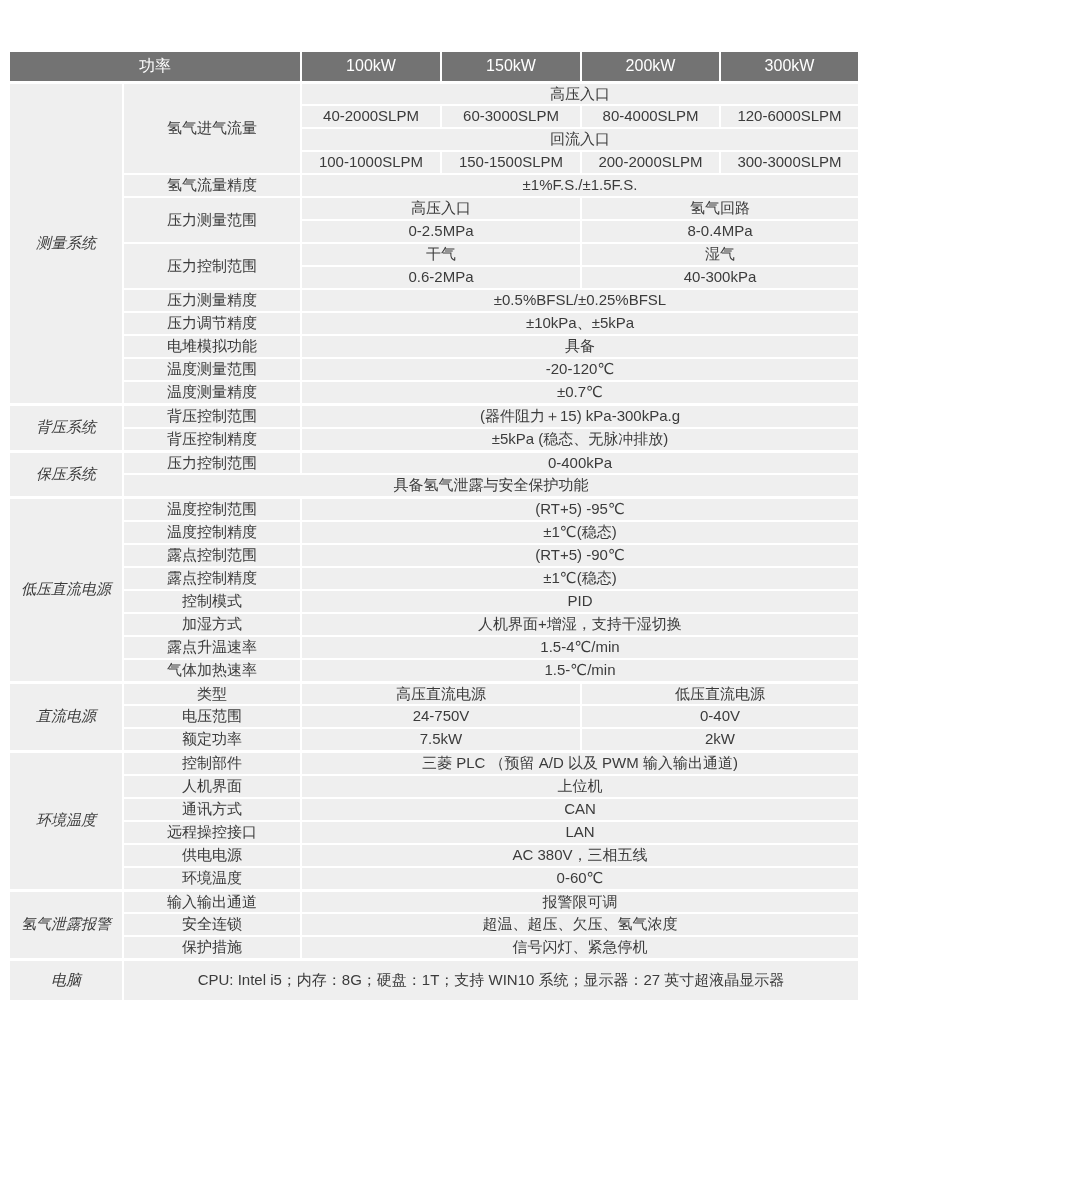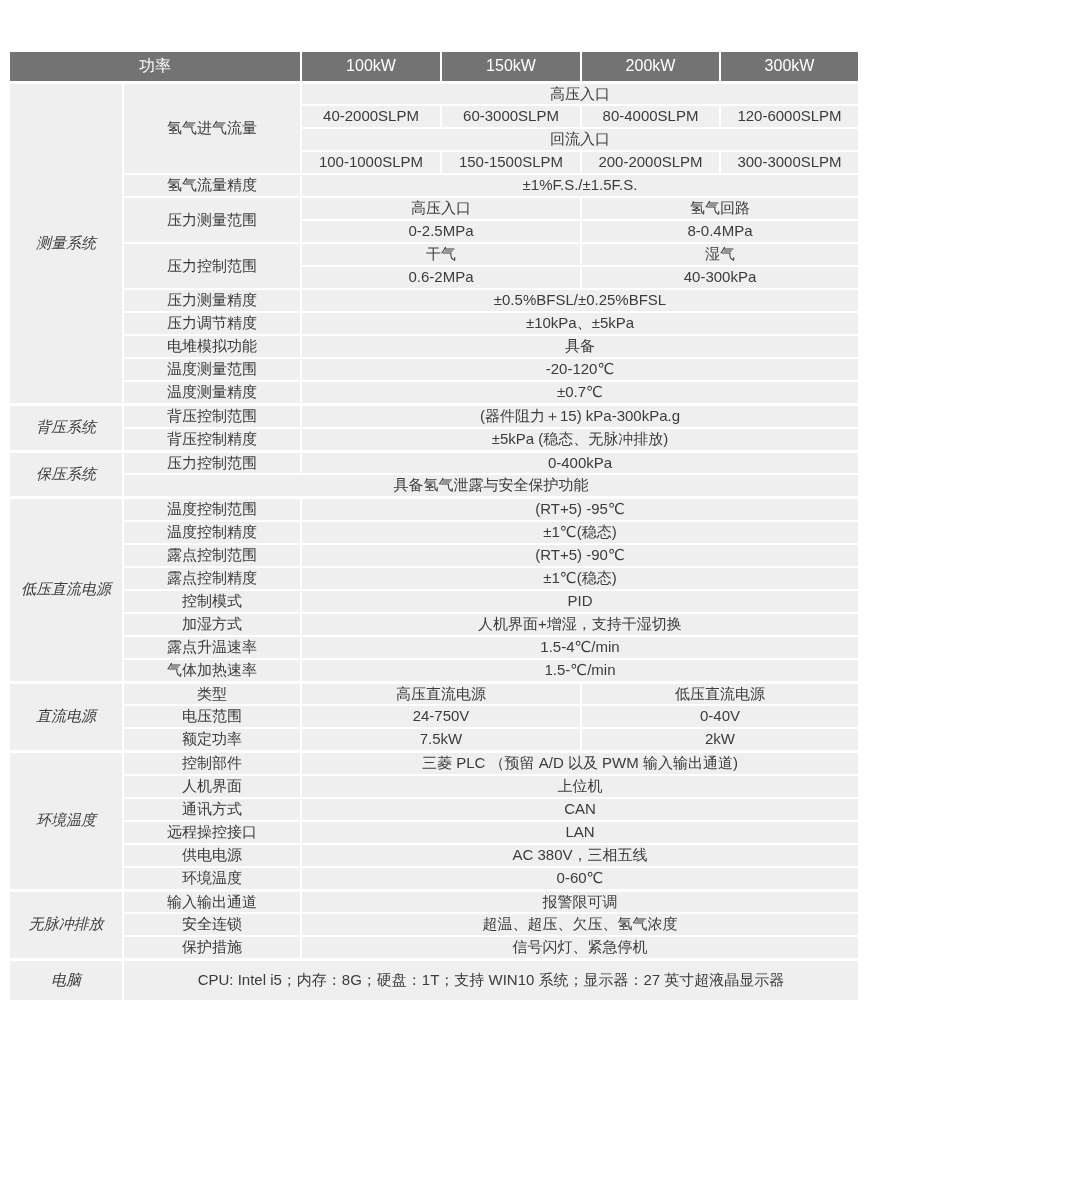--- a/index.html
+++ b/index.html
@@ -226,21 +226,21 @@
     <tr>
       <td>供电电源</td>
       <td colspan="4">AC 380V，三相五线</td>
     </tr>
     <tr>
       <td>环境温度</td>
       <td colspan="4">0-60℃</td>
     </tr>
 
     <tr class="sec">
-      <td class="cat" rowspan="3">无脉冲排放</td>
+      <td class="cat" rowspan="3">氢气泄露报警</td>
       <td>输入输出通道</td>
       <td colspan="4">报警限可调</td>
     </tr>
     <tr>
       <td>安全连锁</td>
       <td colspan="4">超温、超压、欠压、氢气浓度</td>
     </tr>
     <tr>
       <td>保护措施</td>
       <td colspan="4">信号闪灯、紧急停机</td>

